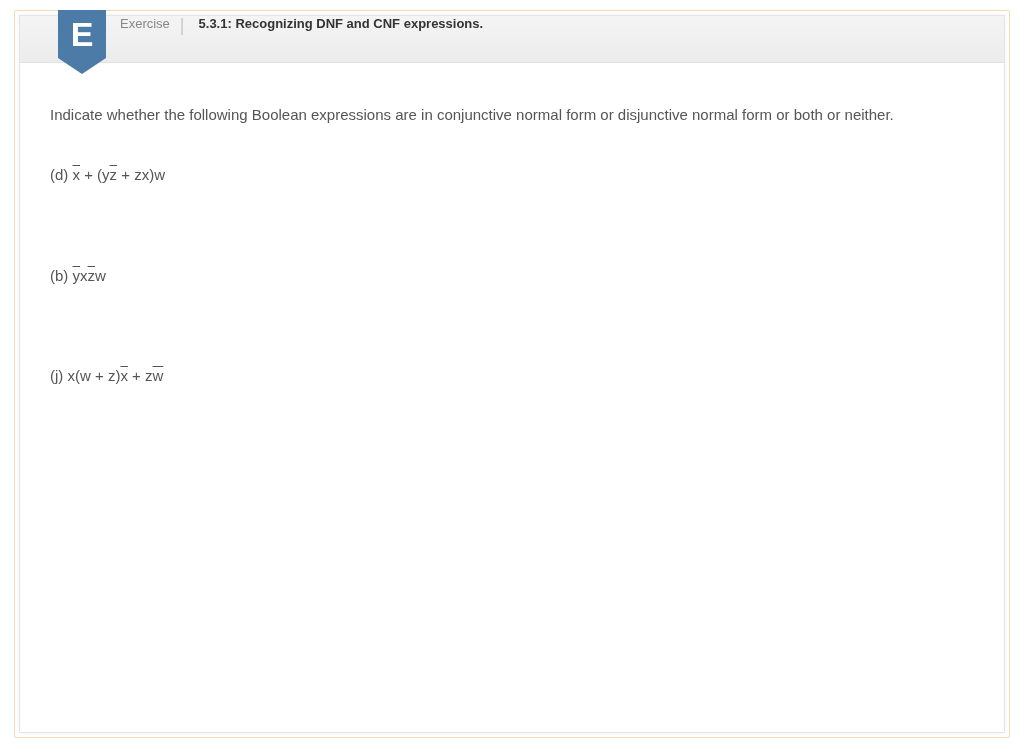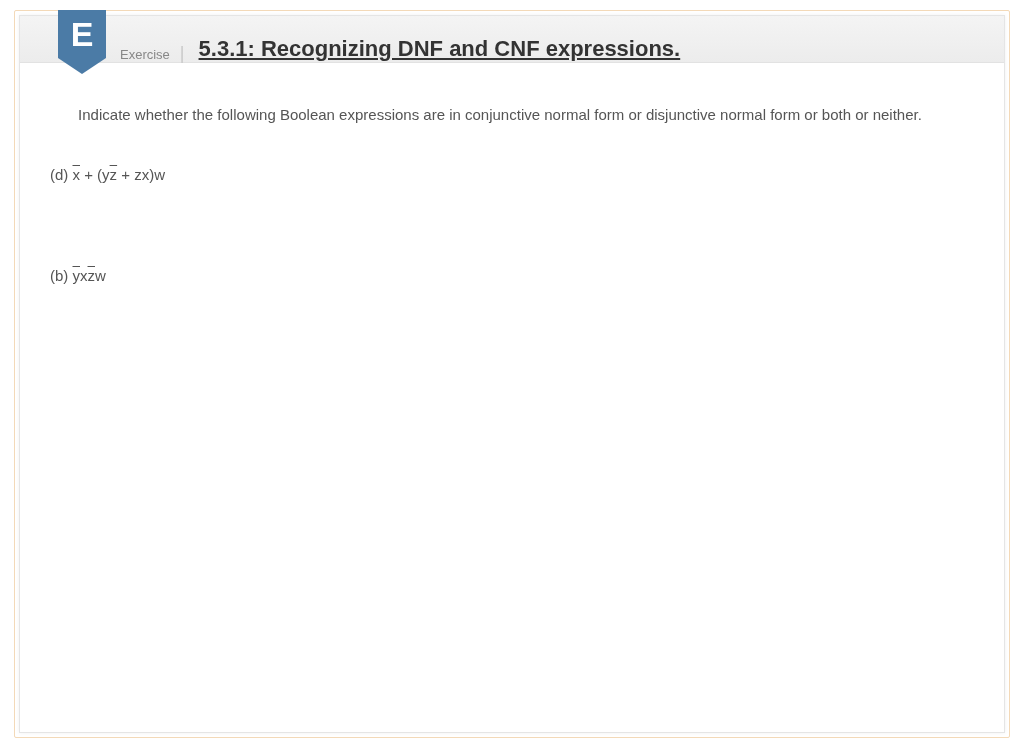--- a/index.html
+++ b/index.html
@@ -36,42 +36,41 @@
     position: relative;
     box-shadow: 0 0 4px rgba(0,0,0,0.06);
   }
 
   .header-bar {
     background: linear-gradient(#f4f4f4, #ececec);
     border-bottom: 1px solid #e2e2e2;
     height: 46px;
     position: relative;
     display: flex;
-    align-items: flex-end;
+    align-items: flex-start;
     padding-left: 100px;
   }
 
   .header-label {
     color: #888;
     font-size: 13px;
     margin-right: 10px;
   }
 
   .header-divider {
     color: #c9c9c9;
     margin-right: 14px;
     font-size: 18px;
     line-height: 1;
   }
 
   .header-title {
     font-weight: bold;
     color: #333;
-    font-size: 22px;
-    text-decoration: underline;
+    font-size: 13px;
   }
 
   
   .badge {
     position: absolute;
     left: 38px;
     top: -6px;
     width: 48px;
     height: 68px;
     z-index: 5;
@@ -101,21 +100,20 @@
 
   .content {
     padding: 42px 30px 20px 30px;
     color: #555;
     line-height: 1.35;
   }
 
   .instructions {
     margin-bottom: 40px;
     max-width: 900px;
-    text-align: center;
   }
 
   .question {
     margin-bottom: 80px;
     white-space: nowrap;
   }
 
   .question:last-child {
     margin-bottom: 0;
   }
@@ -143,17 +141,18 @@
         <span class="header-label">Exercise</span>
         <span class="header-divider">|</span>
         <span class="header-title">5.3.1: Recognizing DNF and CNF expressions.</span>
       </div>
 
       <div class="content">
         <div class="instructions">Indicate whether the following Boolean expressions are in conjunctive normal form or disjunctive normal form or both or neither.</div>
 
         <div class="question"><span>(d) </span><span class="ov">x</span><span> + (y</span><span class="ov">z</span><span> + zx)w</span></div>
         <div class="question"><span>(b) </span><span class="ov">y</span><span>x</span><span class="ov">z</span><span>w</span></div>
+        <div class="question"><span>(j) </span><span>x(w + z)</span><span class="ov">x</span><span> + z</span><span class="ov">w</span></div>
       </div>
 
     </div>
   </div>
 </div>
 
 </body></html>

